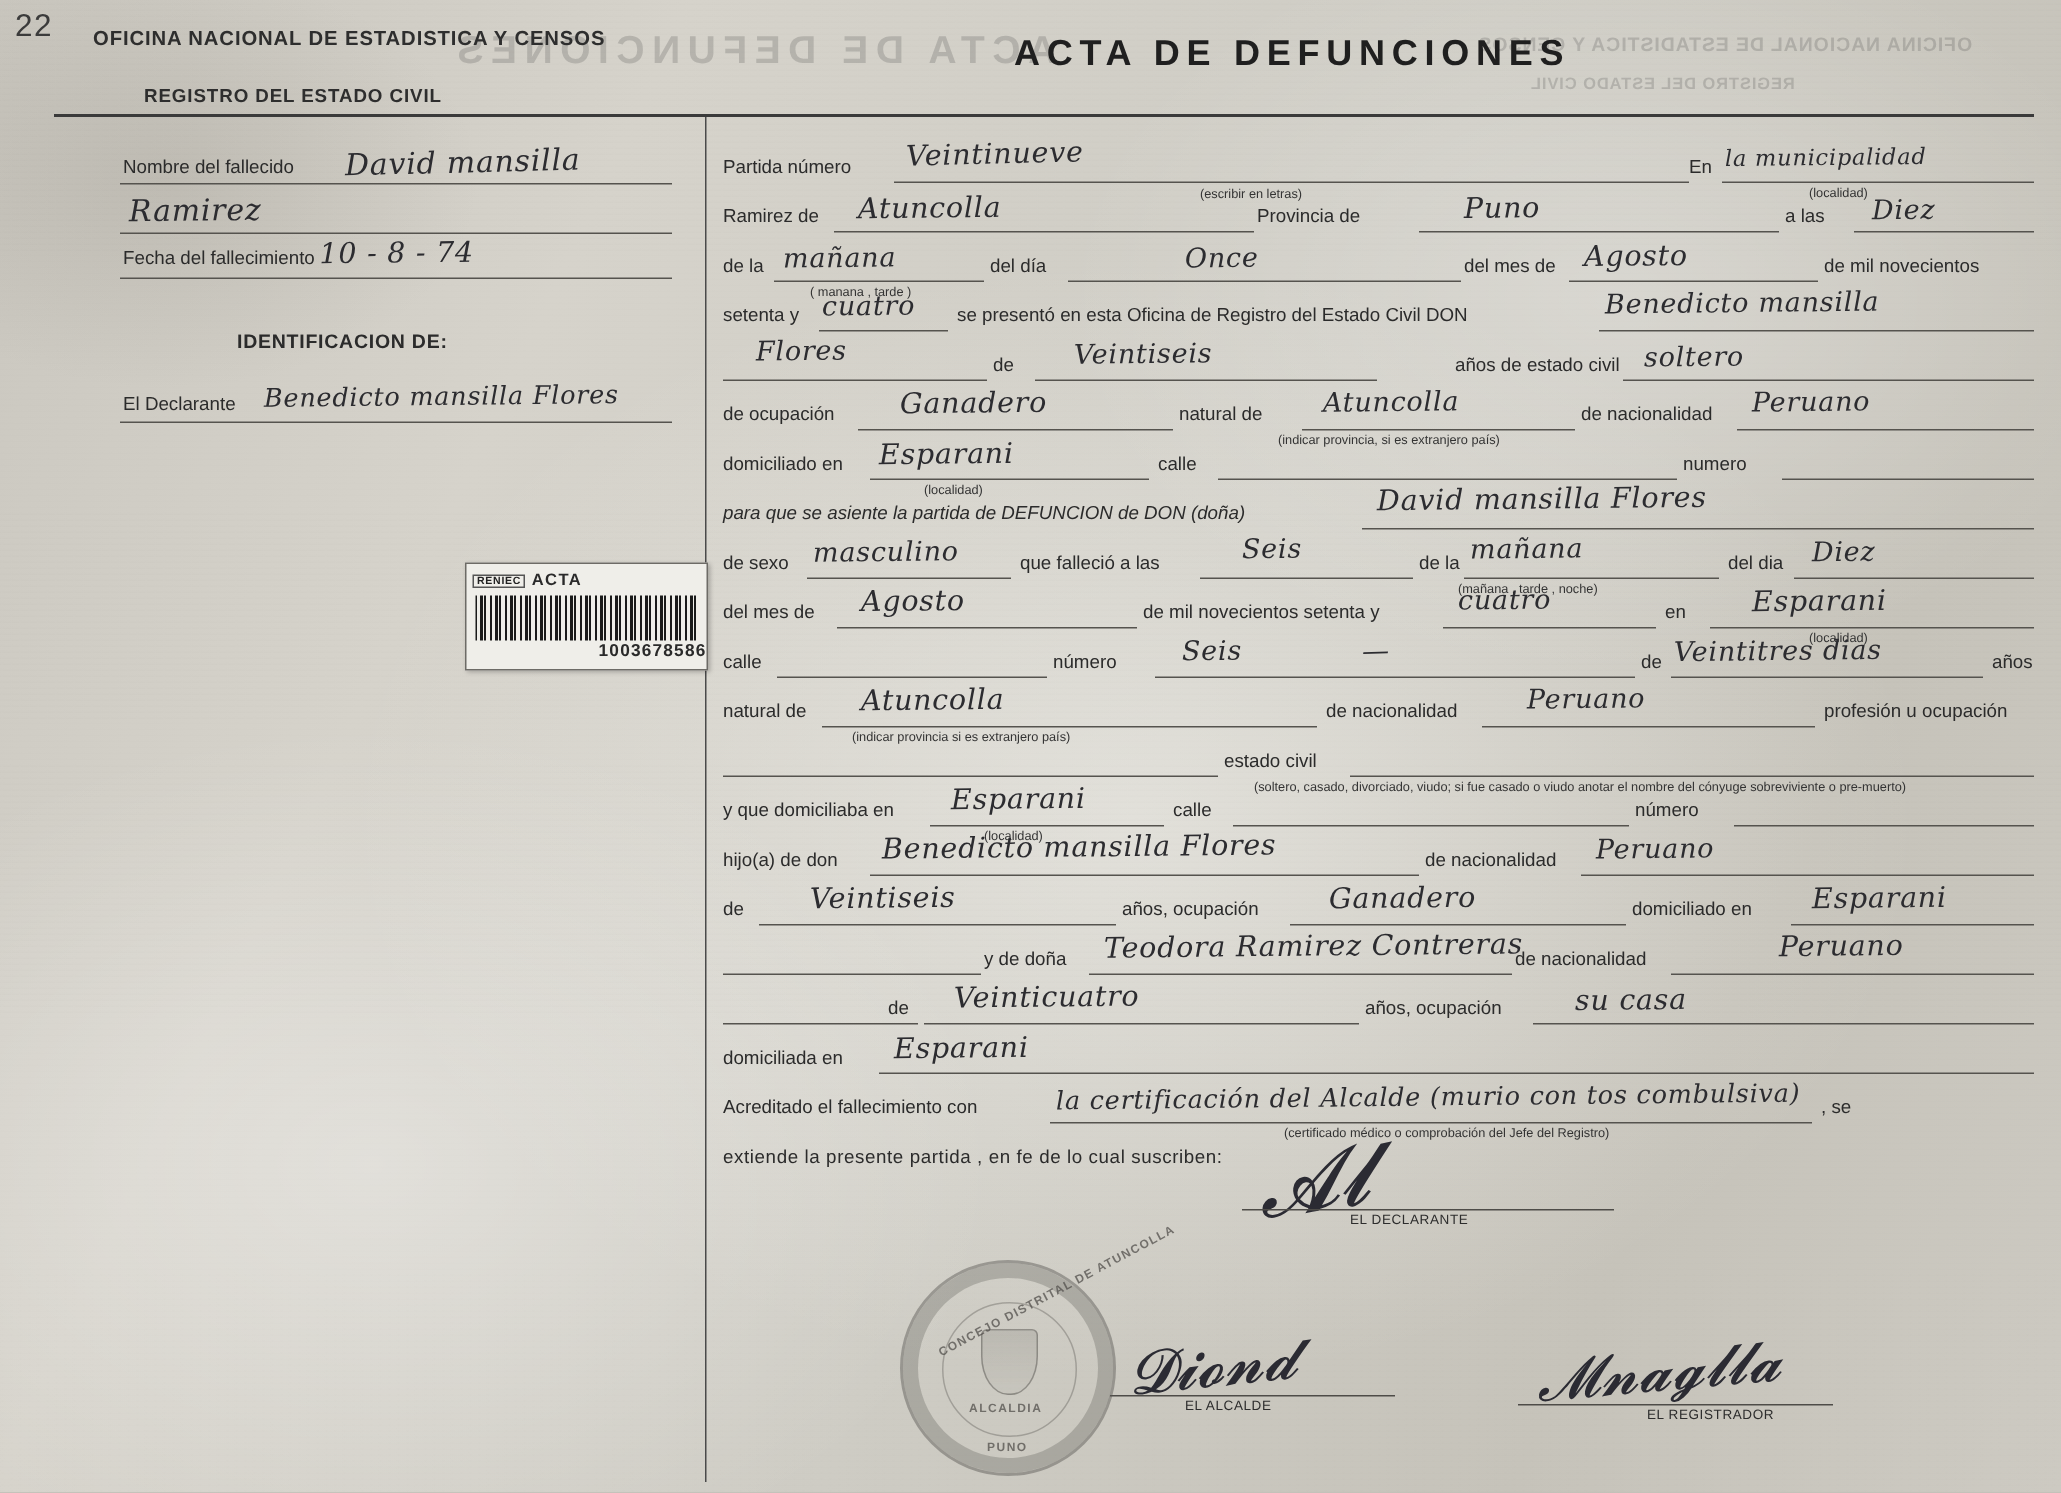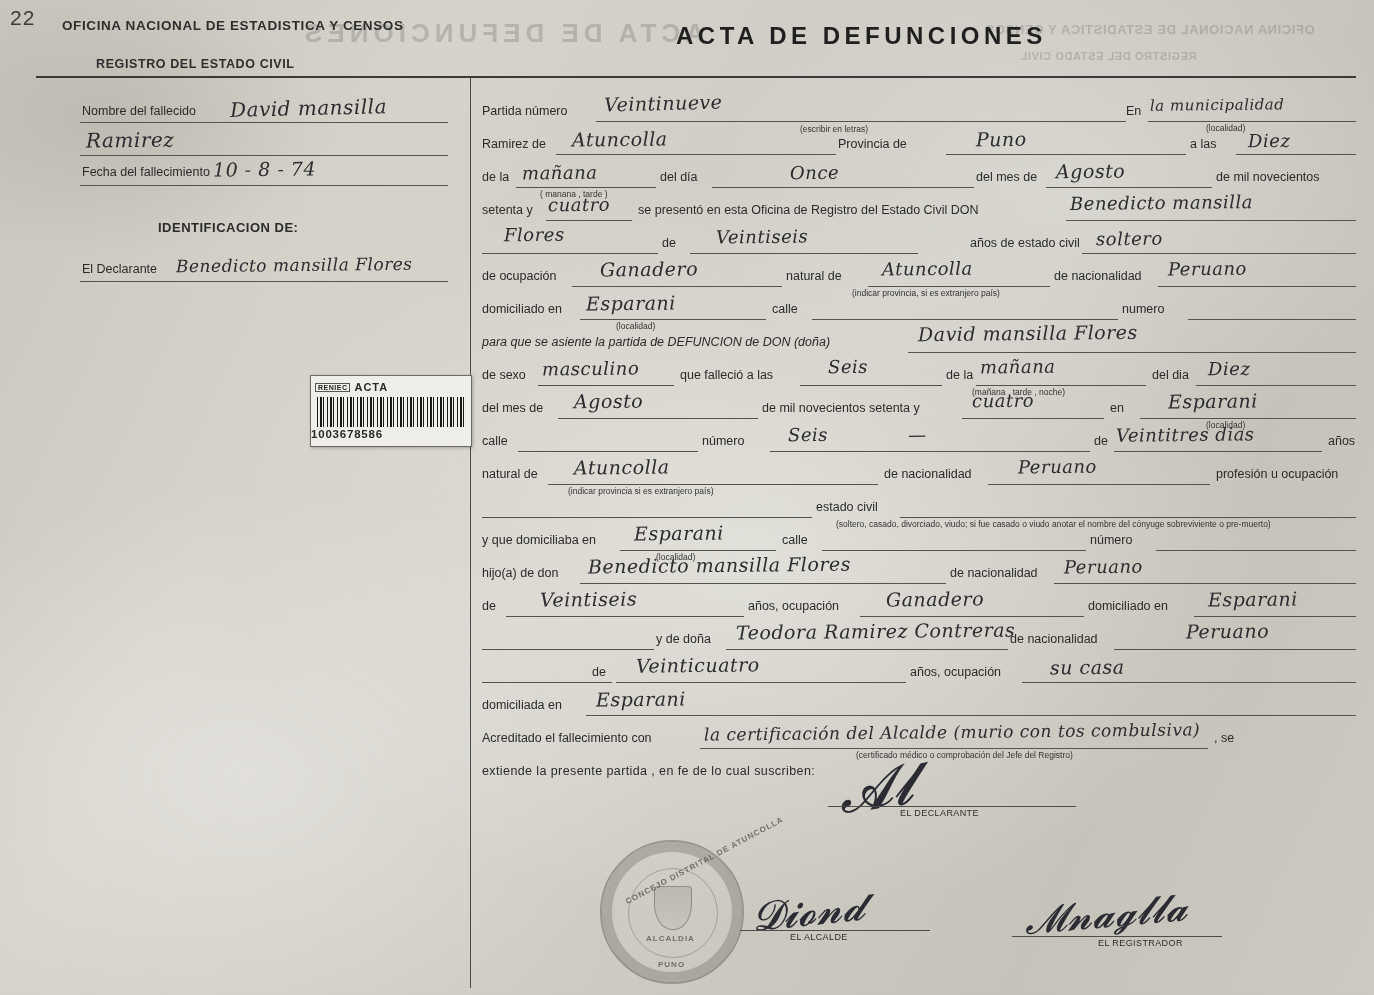--- a/index.html
+++ b/index.html
@@ -146,21 +146,21 @@
     left: 6px; top: 21px;
     width: 148px; height: 30px;
     background-image: repeating-linear-gradient(90deg,
       #1a1a1a 0px, #1a1a1a 1px, #efeee9 1px, #efeee9 3px,
       #1a1a1a 3px, #1a1a1a 5px, #efeee9 5px, #efeee9 6px,
       #1a1a1a 6px, #1a1a1a 7px, #efeee9 7px, #efeee9 10px);
   }
   #barcode-num {
     position: absolute;
     left: 0; top: 52px; width: 160px;
-    text-align: left;
+    text-align: right;
     font-size: 11.5px;
     font-weight: bold;
     font-family: "Liberation Sans", sans-serif;
     letter-spacing: .8px;
   }
 
   
   .sig-rule {
     position: absolute;
     border-bottom: 1px solid #4e4c48;

